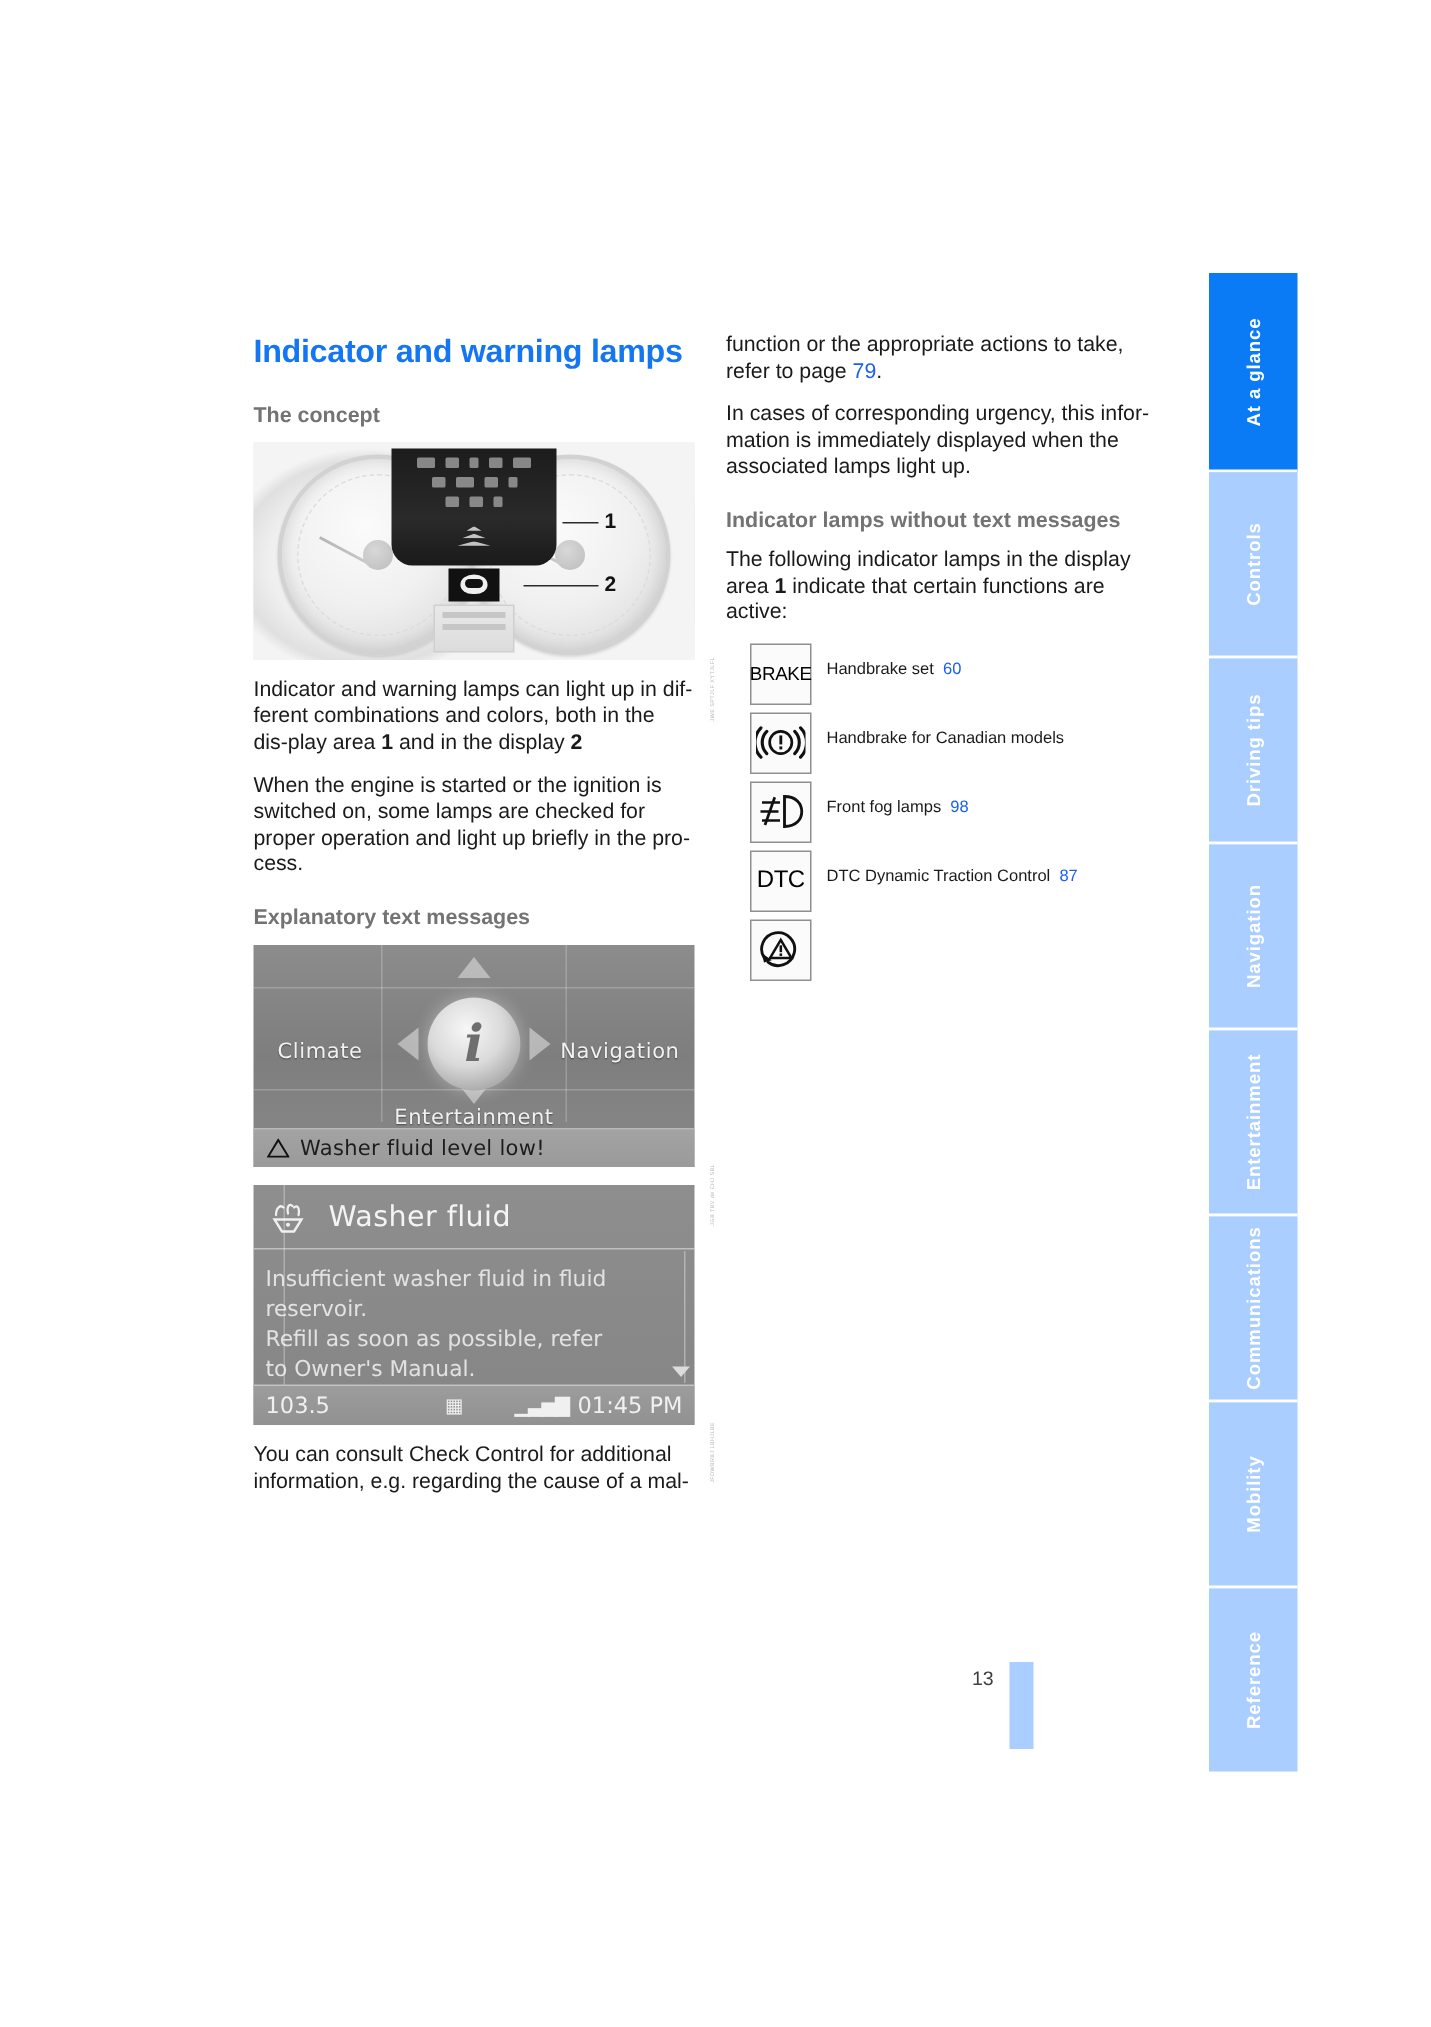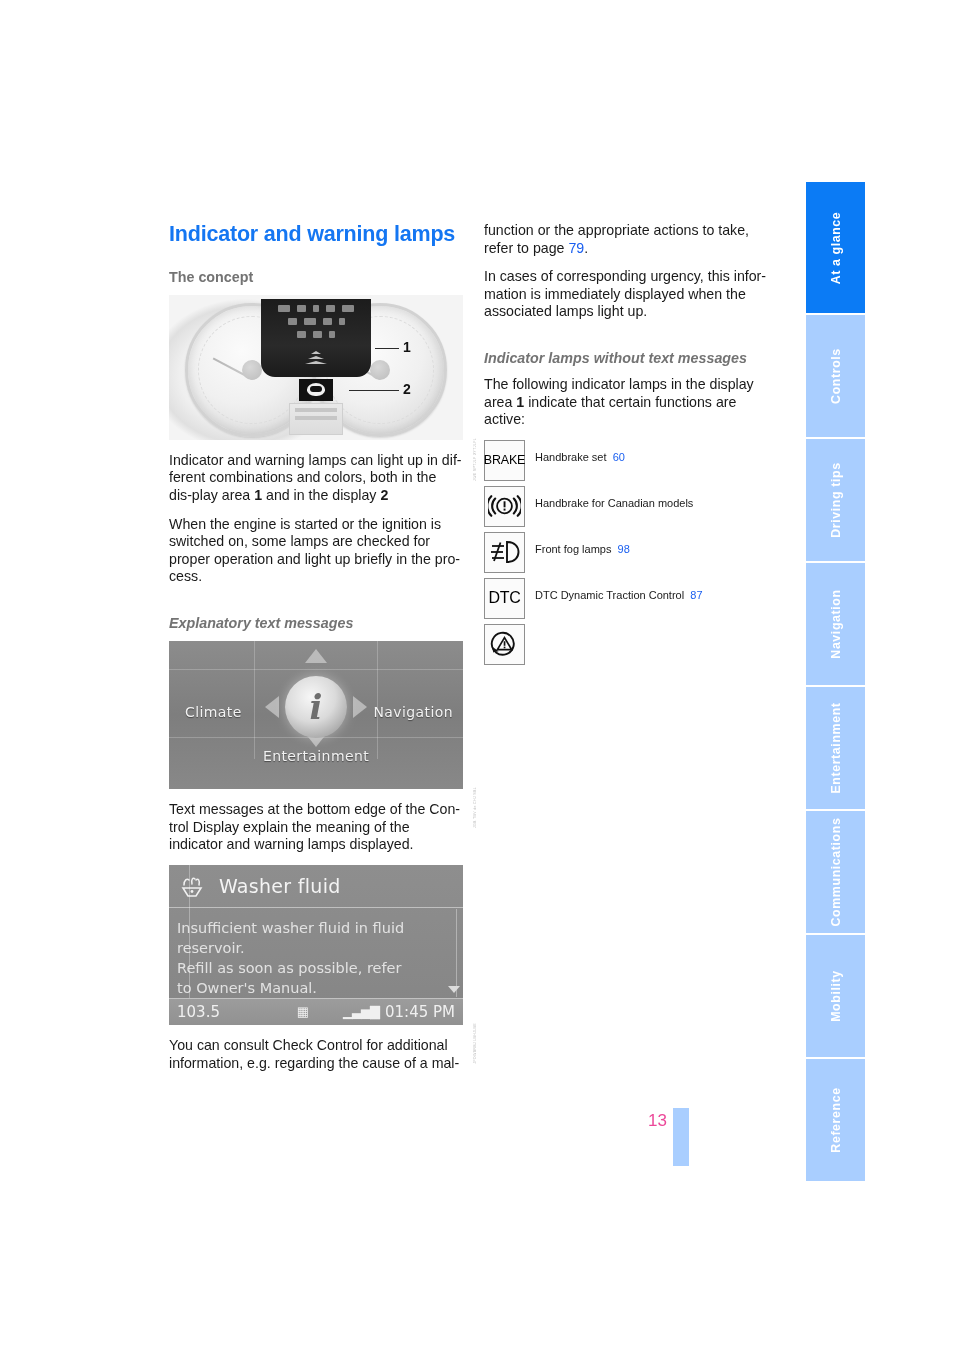--- a/index.html
+++ b/index.html
@@ -40,21 +40,21 @@
     line-height: 1.15;
     letter-spacing: -0.2px;
   }
   h2.section-title {
     font-size: 14.3px;
     font-weight: bold;
     color: #737373;
     margin: 0 0 9px 0;
     line-height: 1.2;
   }
-  h2.section-title.spaced { margin-top: 29px; font-style: italic; }
+  h2.section-title.spaced { margin-top: 18px; }
 
   p.body {
     font-size: 14.2px;
     line-height: 17.6px;
     margin: 0 0 11px 0;
     color: #1a1a1a;
   }
   p.body:last-child { margin-bottom: 0; }
   .pageref { color: #1a5ff0; }
   .bold { font-weight: bold; }
@@ -341,21 +341,21 @@
     border-top: 7px solid #dcdcdc;
   }
   .cc .sidestripe {
     position: absolute;
     left: 20px; top: 0; bottom: 26px;
     width: 1px;
     background: rgba(255,255,255,.3);
   }
 
   
-  .lamp-table { margin-top: 9px; }
+  .lamp-table { margin-top: 9px; margin-left: 16px; }
   .lamp-row {
     display: flex;
     align-items: flex-start;
     margin-bottom: 5px;
   }
   .lamp-icon {
     flex: 0 0 auto;
     width: 39px;
     height: 39px;
     border: 1px solid #8f8f8f;
@@ -399,22 +399,22 @@
     letter-spacing: .6px;
     color: #ffffff;
   }
   .tab.active .tab-label { color: #ffffff; }
 
   
   .pagenum {
     position: absolute;
     left: 648px;
     top: 1111px;
-    font-size: 17px;
-    color: #ec4899;
+    font-size: 13px;
+    color: #404040;
   }
   .pagemark {
     position: absolute;
     left: 673px;
     top: 1108px;
     width: 16px;
     height: 58px;
     background: #a9ceff;
   }
 </style>
@@ -508,25 +508,30 @@
         <div class="arrow right"></div>
 
         <div class="hub">
           <span class="i">i</span>
         </div>
 
         <div class="label lbl-climate">Climate</div>
         <div class="label lbl-nav">Navigation</div>
         <div class="label lbl-ent">Entertainment</div>
 
+        <div class="statusbar">
+          <svg class="warn-tri" viewBox="0 0 16 14">
+            <path d="M8 1 L15.2 13 L0.8 13 Z" fill="none" stroke="#111" stroke-width="1.4"></path>
+          </svg>
+          <span class="msg">Washer fluid level low!</span>
+        </div>
       </div>
       <div class="credit">JGB TBV de CHJ SBL</div>
     </div>
 
-    <p class="body">Text messages at the bottom edge of the Con-trol Display explain the meaning of the indicator and warning lamps displayed.</p>
 
     <div class="figure">
       <div class="cc">
         <div class="sidestripe"></div>
 
         <div class="ccheader">
           <svg width="30" height="24" viewBox="0 0 30 24">
             <path d="M6 14 L24 14 L19 22 L11 22 Z" fill="none" stroke="#f0f0f0" stroke-width="1.6"></path>
             <circle cx="15" cy="17.5" r="1.4" fill="#f0f0f0"></circle>
             <path d="M7 11 C7 6 10 4 12 6" fill="none" stroke="#f0f0f0" stroke-width="1.5" stroke-linecap="round"></path>

